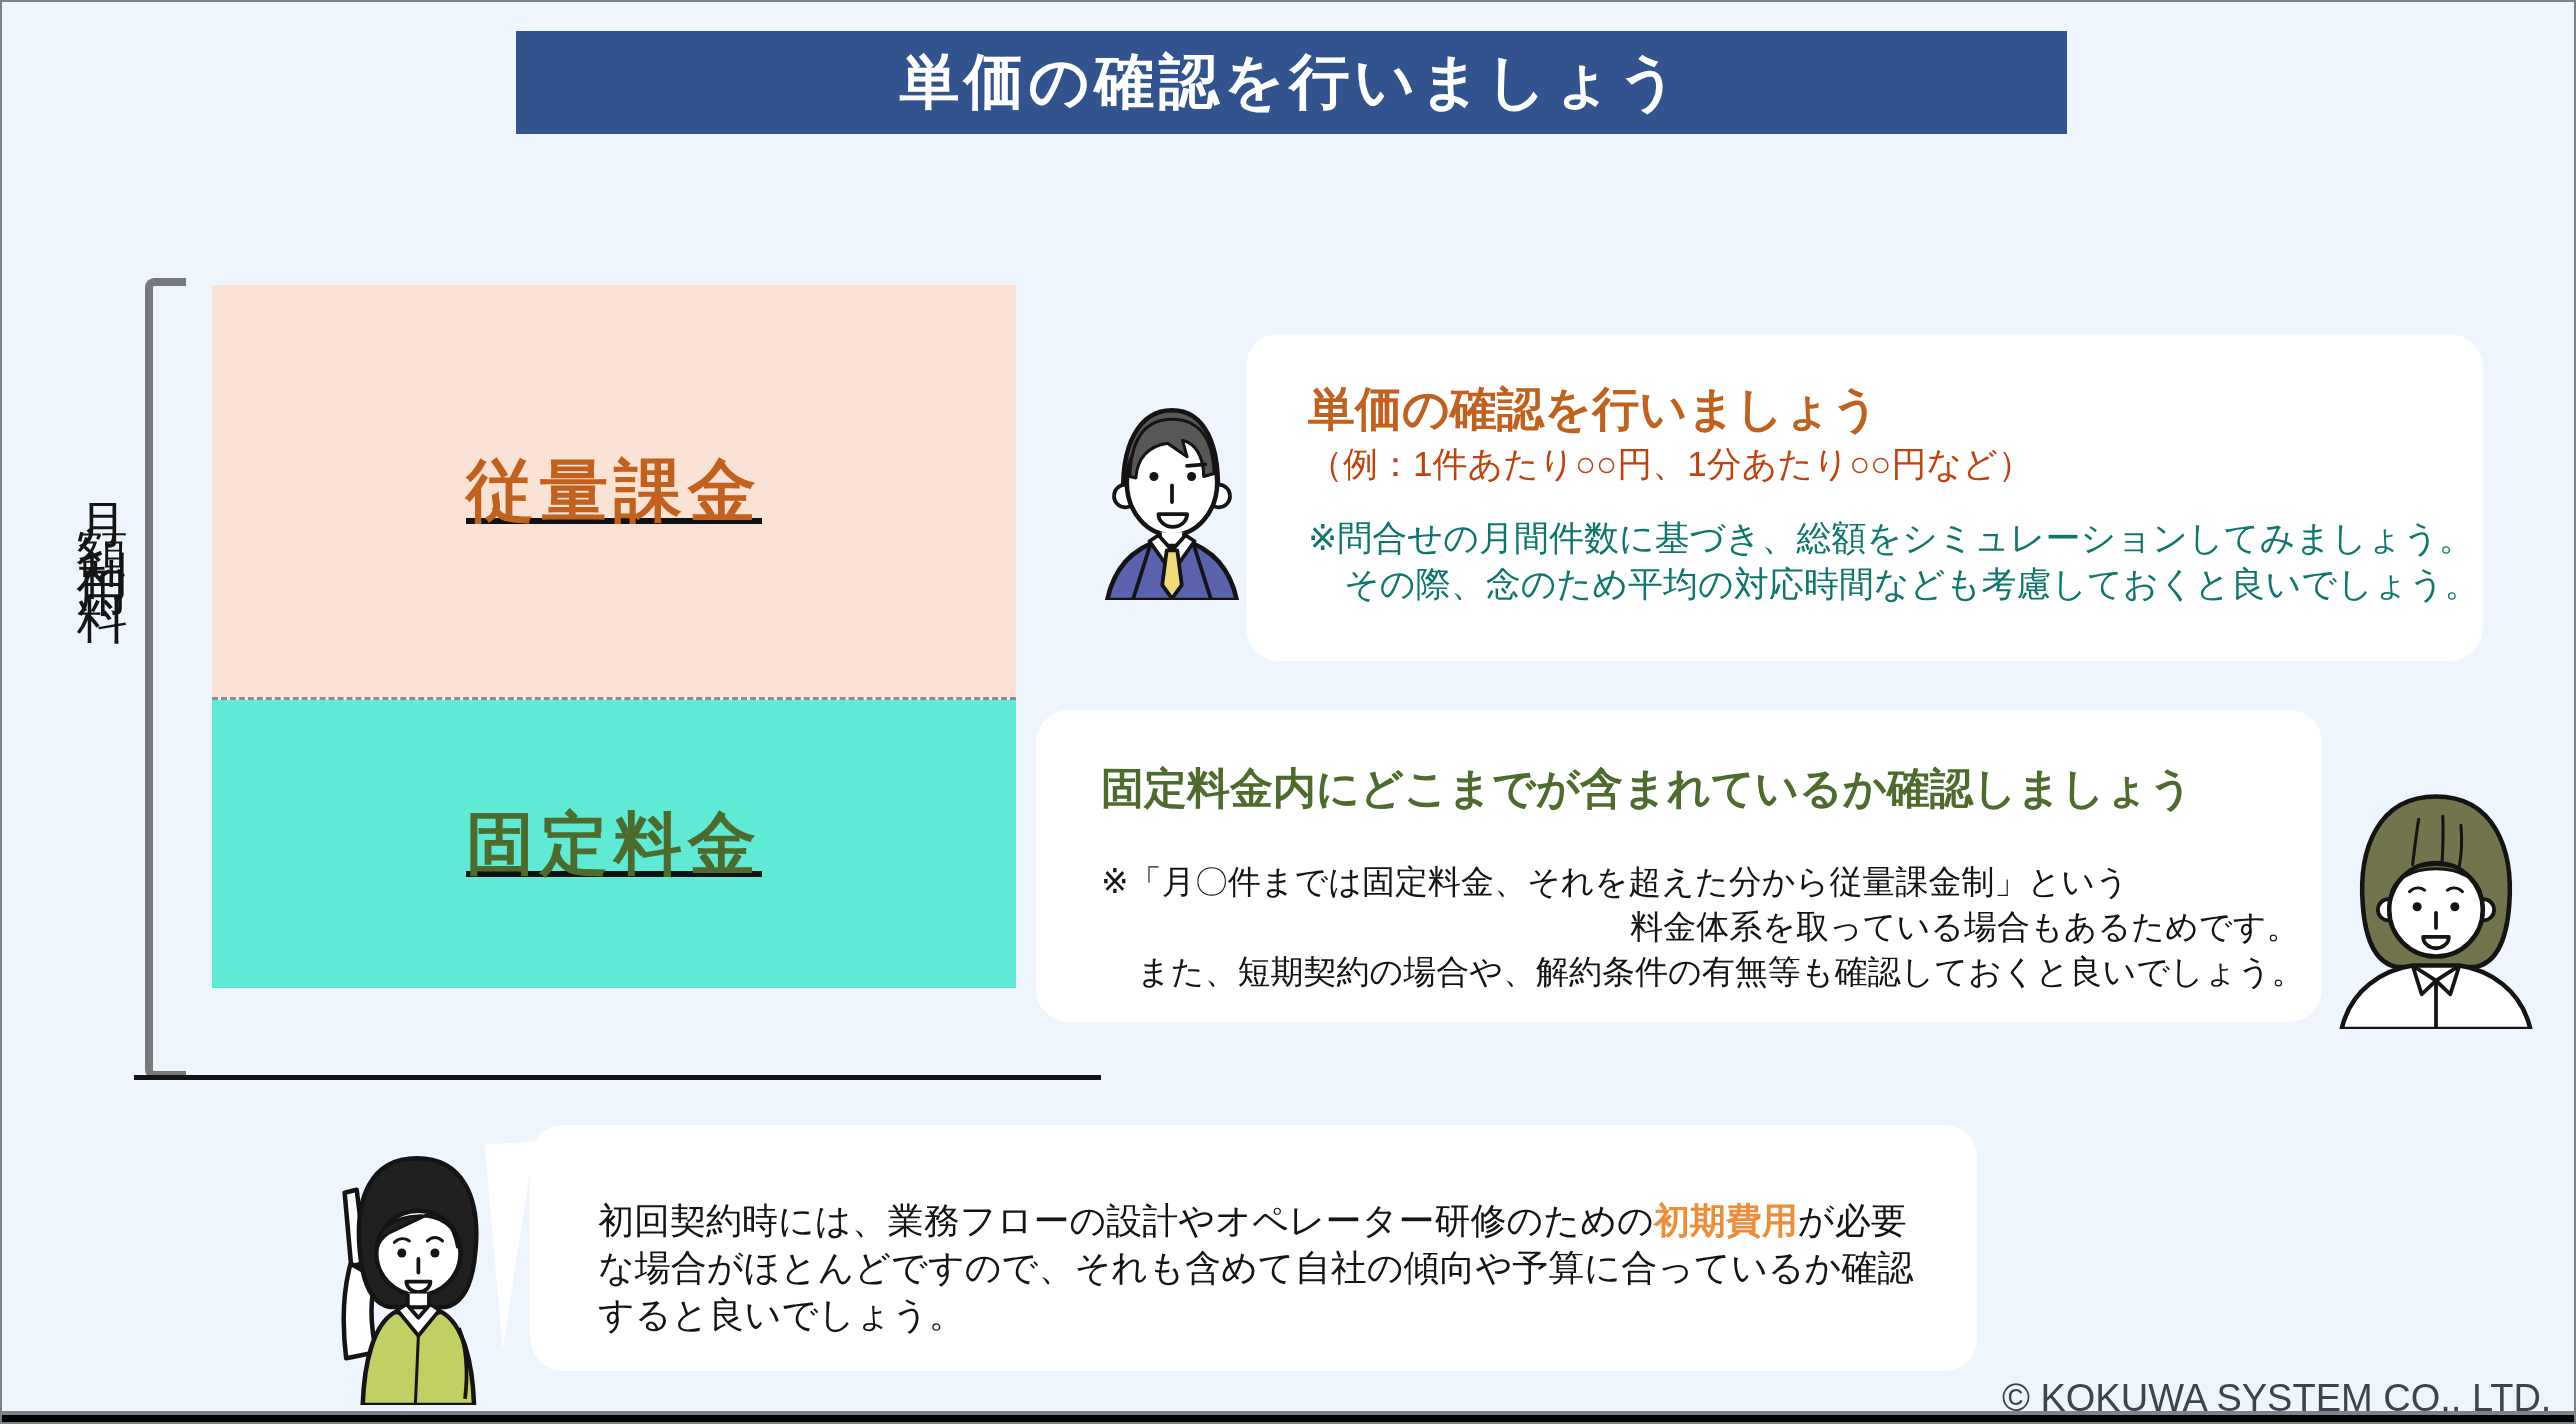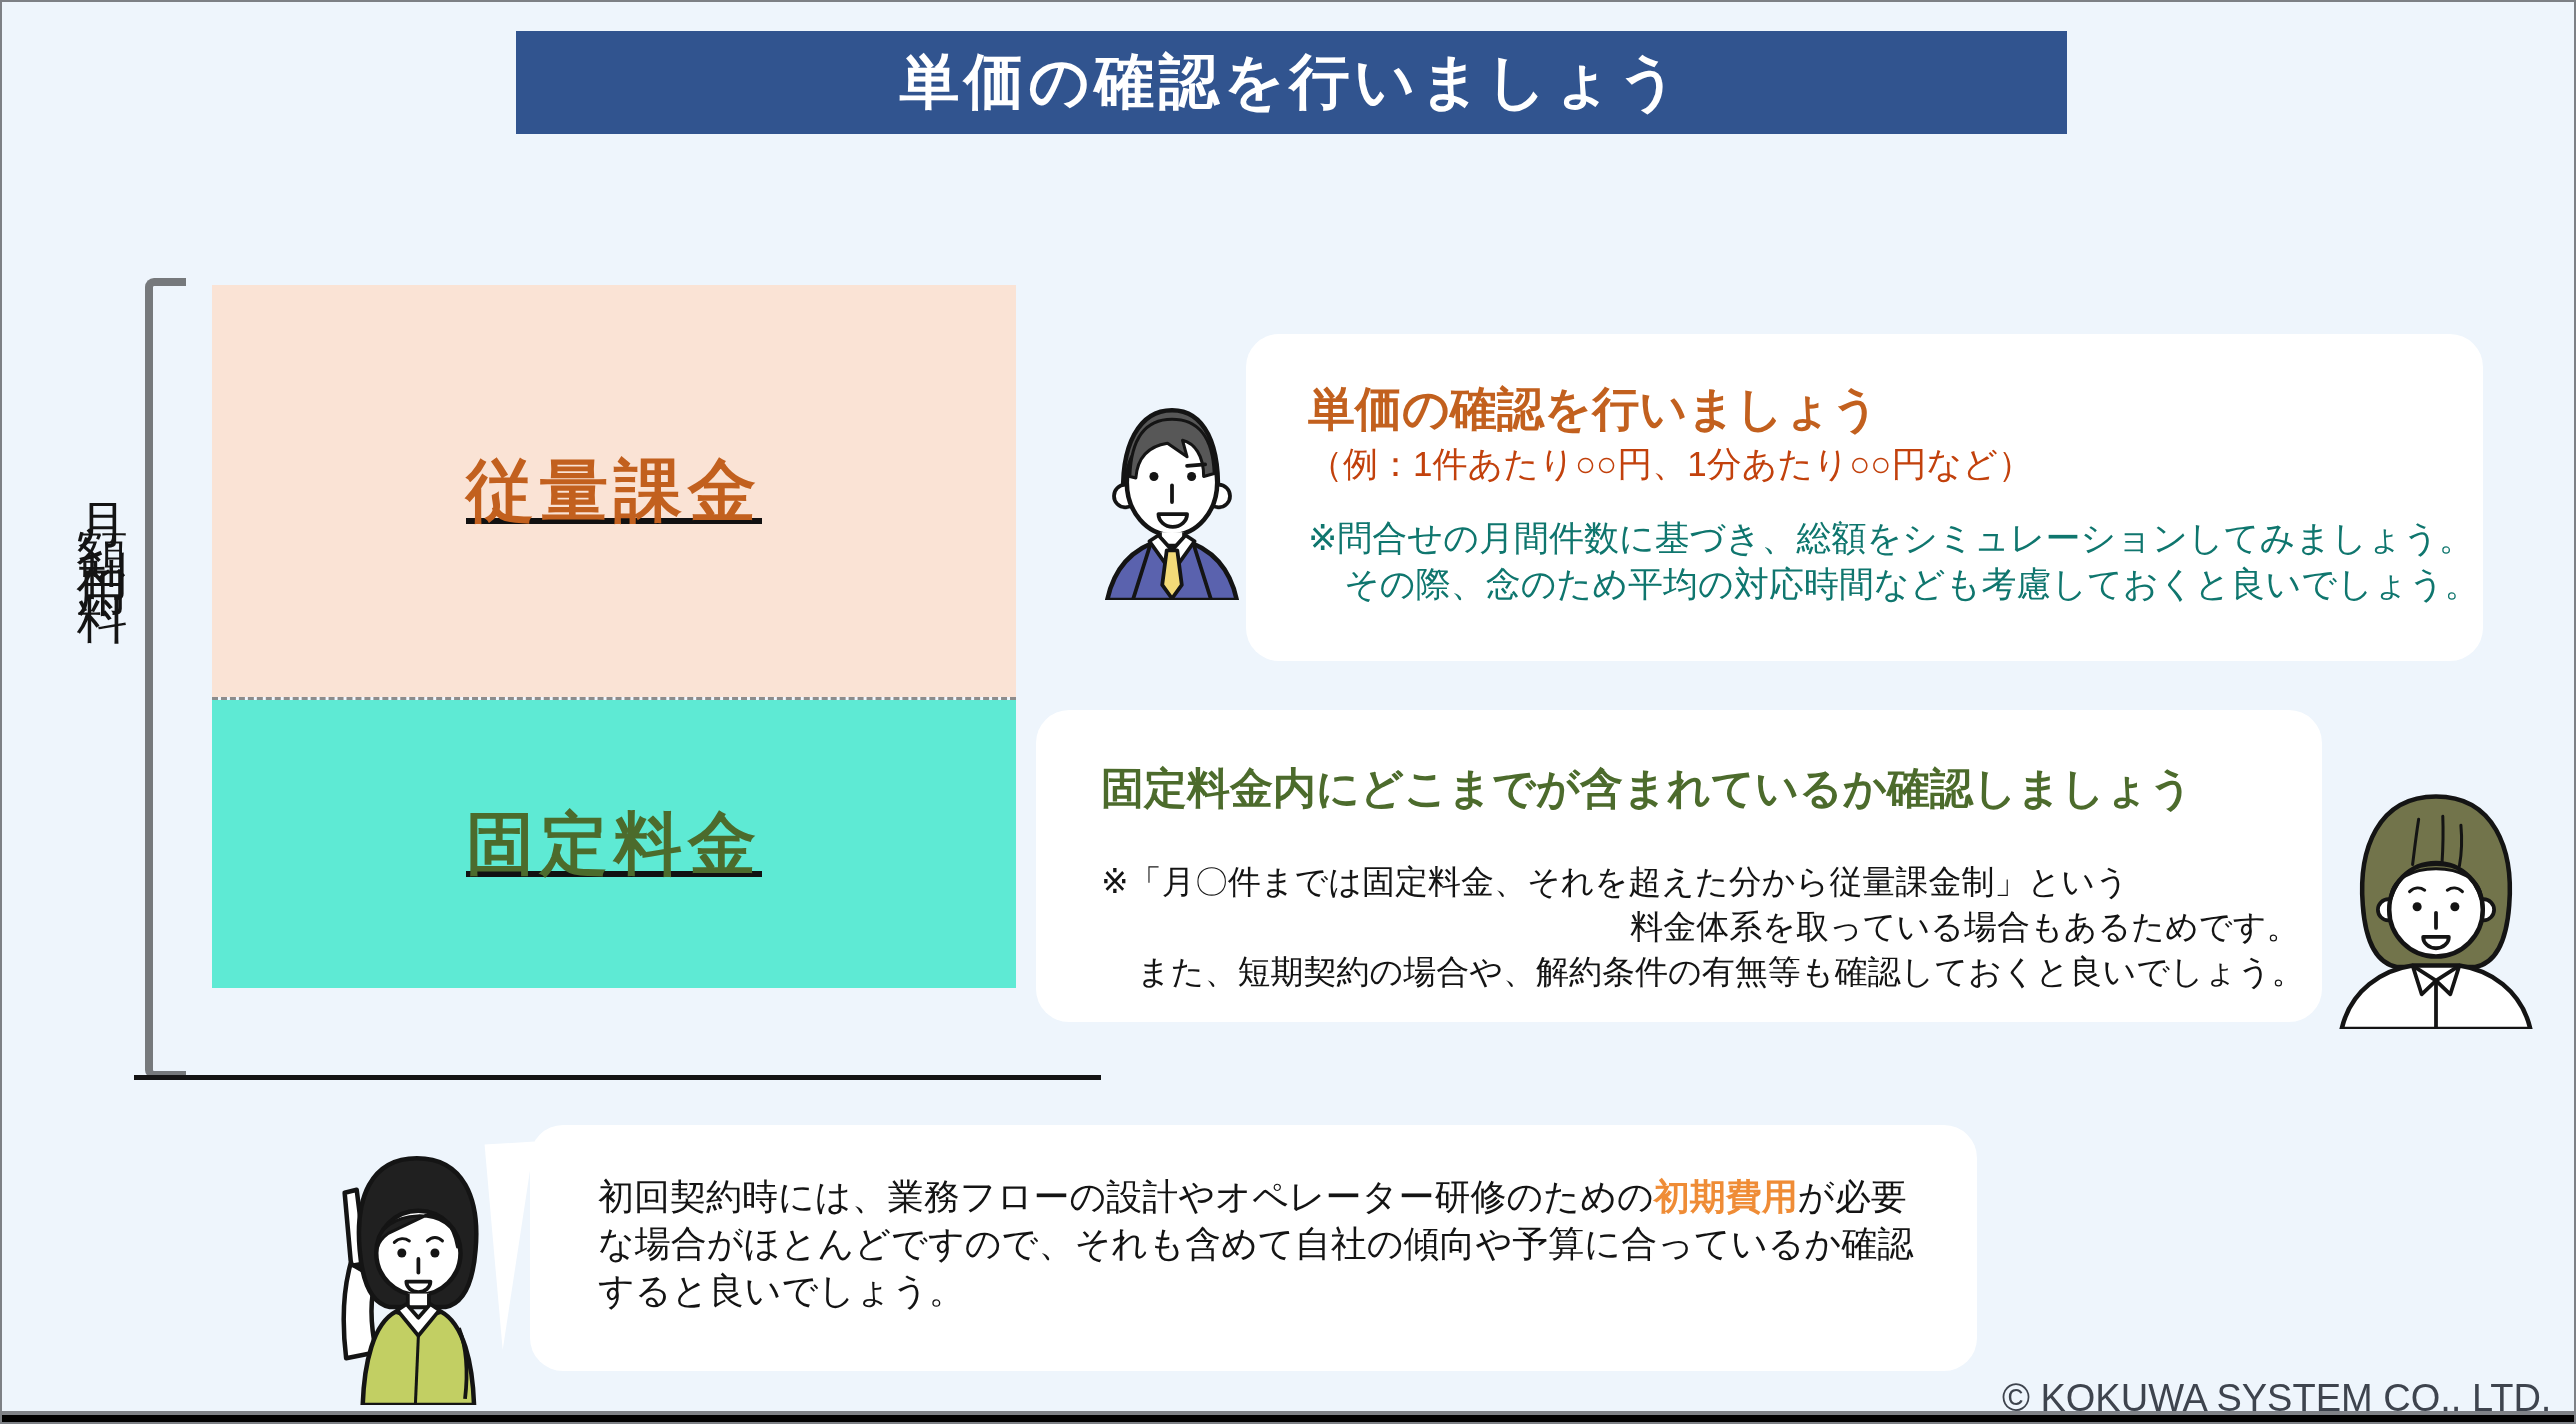--- a/index.html
+++ b/index.html
@@ -57,21 +57,21 @@
   .card1 .sub{font-size:35px;margin-top:0;white-space:nowrap;color:#c2410c;}
   .card1 .body{margin-top:27px;font-size:35px;line-height:46px;color:#0f766e;}
   .card2{left:1034px;top:708px;width:1286px;height:312px;padding:50px 22.6px 0 65px;}
   .card2 .heading{font-size:43px;font-weight:700;color:#4c6b2c;white-space:nowrap;}
   .card2 .body{margin-top:41px;font-size:33px;line-height:45px;color:#141414;}
   .body .line{white-space:nowrap;}
   .body .indent{padding-left:36px;text-align:right;}
 
   
   .bubble{left:528px;top:1123px;width:1447px;height:246px;background:#fff;border-radius:33px;
-          box-sizing:border-box;padding:48px 30px 0 68px;}
+          box-sizing:border-box;padding:72px 30px 0 68px;}
   .bubble .body{font-size:36px;line-height:47px;color:#141414;}
   .hl{color:#ef8c36;font-weight:700;}
   .bubble-tail{left:475px;top:1135px;width:68px;height:219px;}
 
   
   .fig{line-height:0;}
   .fig svg{display:block;width:100%;height:100%;}
 
   
   .copyright{right:22.6px;top:1375px;font-size:38px;color:#3e444e;white-space:nowrap;}

